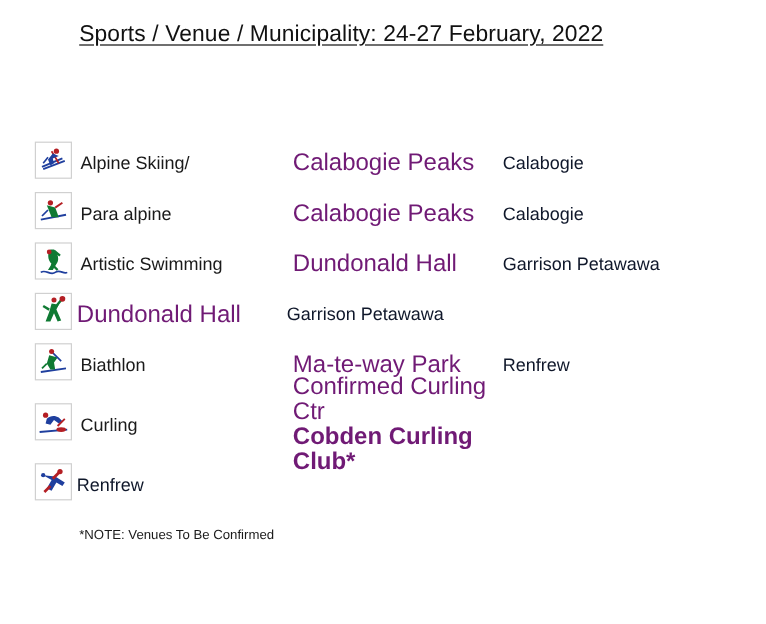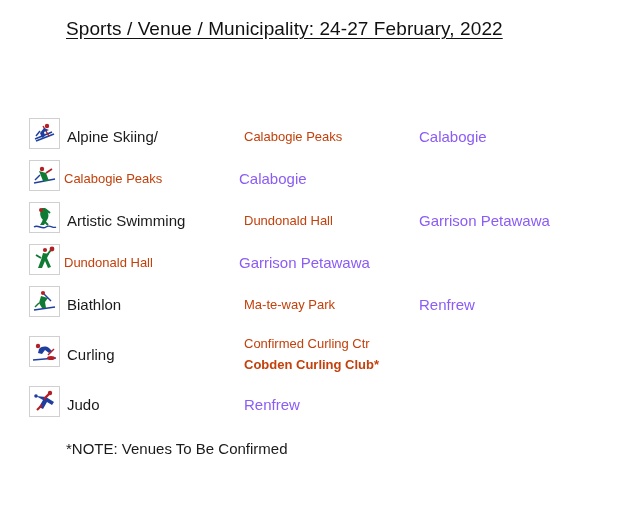--- a/index.html
+++ b/index.html
@@ -67,43 +67,43 @@
   .sport {
     flex: 0 0 180px;
     font-size: 15px;
     color: #1a1a1a;
     padding-top: 6px;
     padding-left: 3px;
     box-sizing: border-box;
   }
   .venue {
     flex: 0 0 175px;
-    font-size: 13px;
-    color: #c2410c;
+    font-size: 20px;
+    color: #701a75;
     padding-top: 6px;
     box-sizing: border-box;
     line-height: 21px;
   }
   .muni {
     flex: 1 1 auto;
     font-size: 15px;
-    color: #8b5cf6;
+    color: #0f172a;
     padding-top: 6px;
     box-sizing: border-box;
     line-height: 21px;
   }
   .venue .line2, .muni .line2 {
     display: block;
     font-weight: bold;
   }
   .note {
     position: absolute;
     left: 66px;
     top: 440px;
-    font-size: 15px;
+    font-size: 11px;
     color: #1a1a1a;
   }
 </style>
 </head>
 <body>
 
 <div class="page">
 
   <div class="title">Sports / Venue / Municipality: 24-27 February, 2022</div>
 
@@ -132,20 +132,21 @@
         <span class="icon-box">
           <svg width="29" height="29" viewBox="0 0 29 29">
             <path d="M4 22 L25 18" stroke="#1f3f9e" stroke-width="1.6" fill="none"></path>
             <path d="M9 10 L13 20 L19 20 L16 12 Z" fill="#0f7a33"></path>
             <path d="M16 12 L22 8" stroke="#b41f24" stroke-width="1.6" fill="none"></path>
             <circle cx="12" cy="8" r="2.2" fill="#b41f24"></circle>
             <path d="M10 14 L5 19" stroke="#1f3f9e" stroke-width="1.4" fill="none"></path>
           </svg>
         </span>
       </div>
+      <div class="sport">Para alpine</div>
       <div class="venue">Calabogie Peaks</div>
       <div class="muni">Calabogie</div>
     </div>
 
     <div class="row">
       <div class="icon-cell">
         <span class="icon-box">
           <svg width="29" height="29" viewBox="0 0 29 29">
             <path d="M12 5 C9 9 10 14 13 17 L10 22 L14 22 L17 17 C20 13 18 8 15 5 Z" fill="#0f7a33"></path>
             <path d="M15 6 L20 10" stroke="#0f7a33" stroke-width="2" fill="none"></path>
@@ -217,21 +218,20 @@
         <span class="icon-box">
           <svg width="29" height="29" viewBox="0 0 29 29">
             <path d="M6 9 L13 13 L9 20 L13 22 L17 15 L22 18 L24 15 L16 10 Z" fill="#1f3f9e"></path>
             <path d="M14 12 L20 6" stroke="#b41f24" stroke-width="2.4" fill="none"></path>
             <path d="M12 18 L7 23" stroke="#b41f24" stroke-width="2.2" fill="none"></path>
             <circle cx="20" cy="6" r="2.2" fill="#b41f24"></circle>
             <circle cx="6" cy="9" r="1.8" fill="#1f3f9e"></circle>
           </svg>
         </span>
       </div>
-      <div class="sport">Judo</div>
       <div class="muni">Renfrew</div>
     </div>
 
   </div>
 
   <div class="note">*NOTE: Venues To Be Confirmed</div>
 
 </div>
 
 </body></html>

